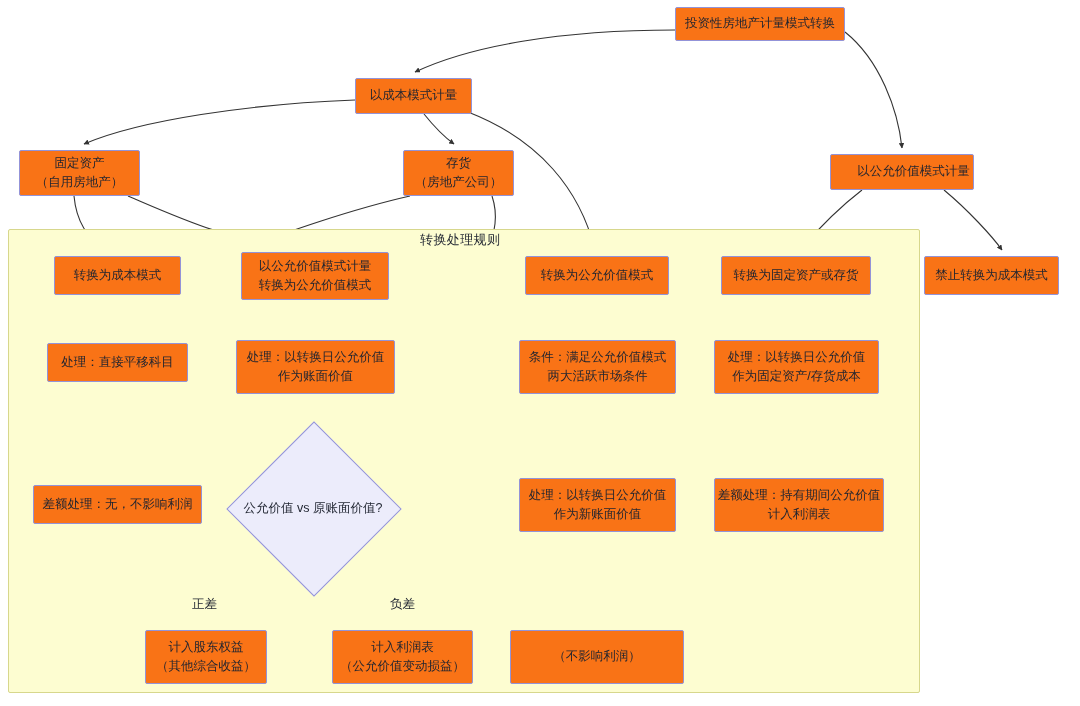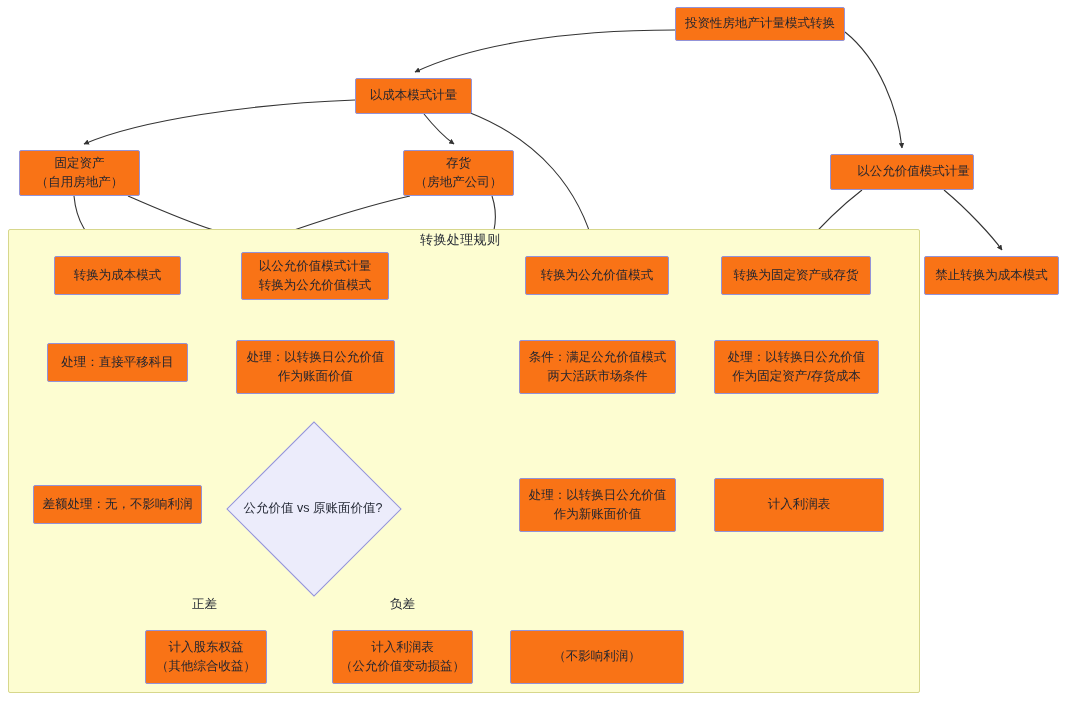--- a/index.html
+++ b/index.html
@@ -221,20 +221,21 @@
         <div class="dlabel">公允价值 vs 原账面价值?</div>
       </div>
       <div class="node" style="left: 519px; top: 478px; width: 157px; height: 54px;">
         <div>
           <span class="txt">处理：以转换日公允价值</span>
           <span class="txt">作为新账面价值</span>
         </div>
       </div>
       <div class="node" style="left: 714px; top: 478px; width: 170px; height: 54px;">
         <div>
+          <span class="txt">差额处理：持有期间公允价值</span>
           <span class="txt">计入利润表</span>
         </div>
       </div>
       <div class="node" style="left: 145px; top: 630px; width: 122px; height: 54px;">
         <div>
           <span class="txt">计入股东权益</span>
           <span class="txt">（其他综合收益）</span>
         </div>
       </div>
       <div class="node" style="left: 332px; top: 630px; width: 141px; height: 54px;">

